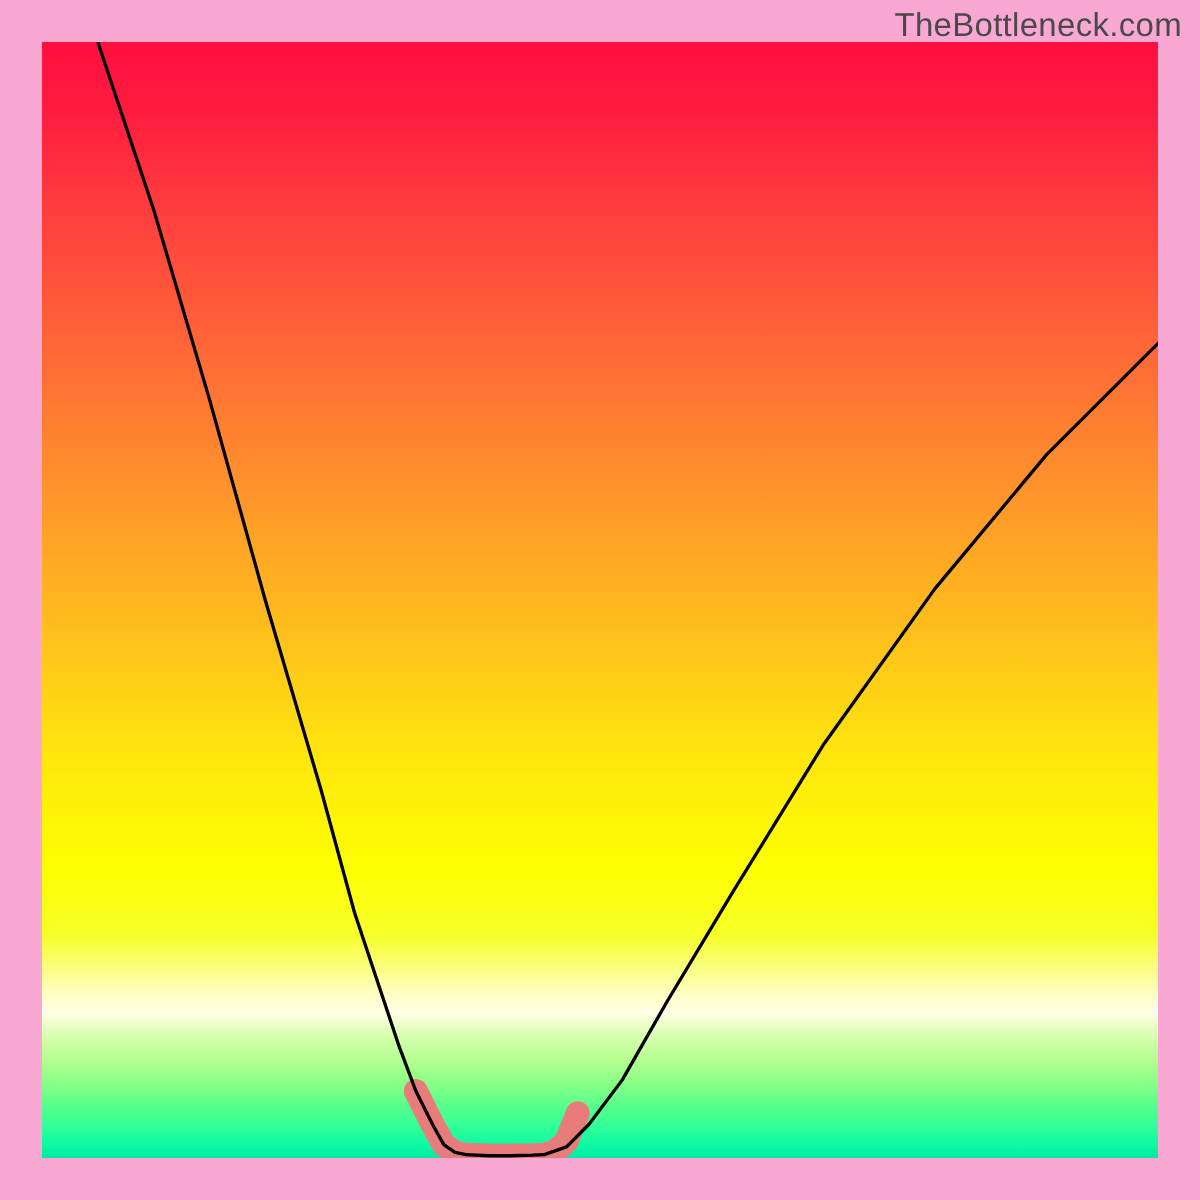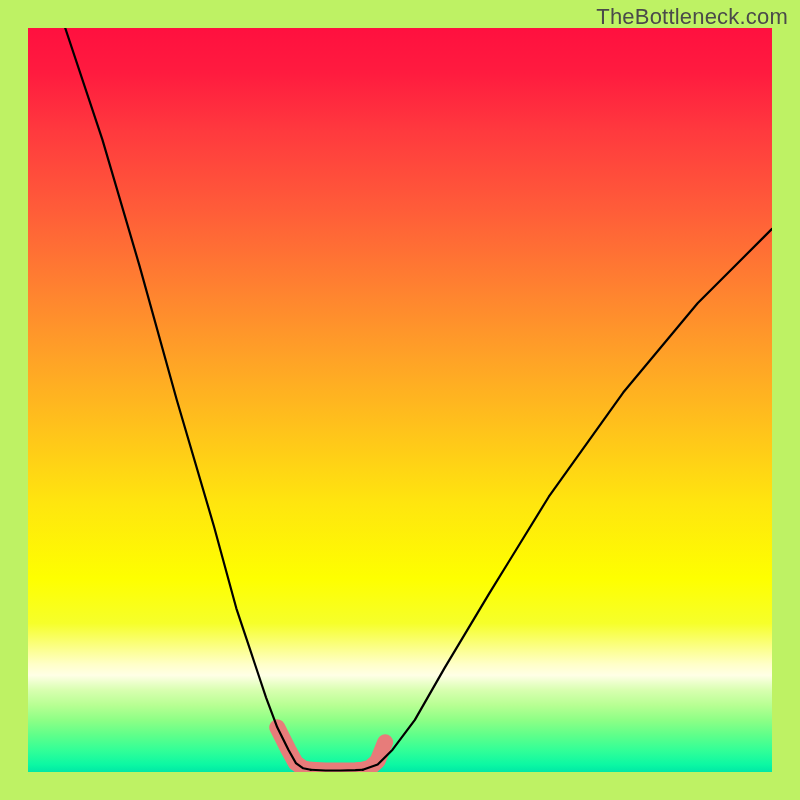--- a/index.html
+++ b/index.html
@@ -10,21 +10,21 @@
     background: #000;
     overflow: hidden;
     font-family: Arial, Helvetica, sans-serif;
   }
   .frame {
     position: absolute;
     top: 0;
     left: 0;
     width: 800px;
     height: 800px;
-    background: #bef264;
+    background: #f9a8d4;
   }
   .watermark {
     position: absolute;
     top: 4px;
     right: 12px;
     color: #4a4a4a;
     font-size: 22px;
     font-weight: 500;
     letter-spacing: 0.2px;
     z-index: 20;

